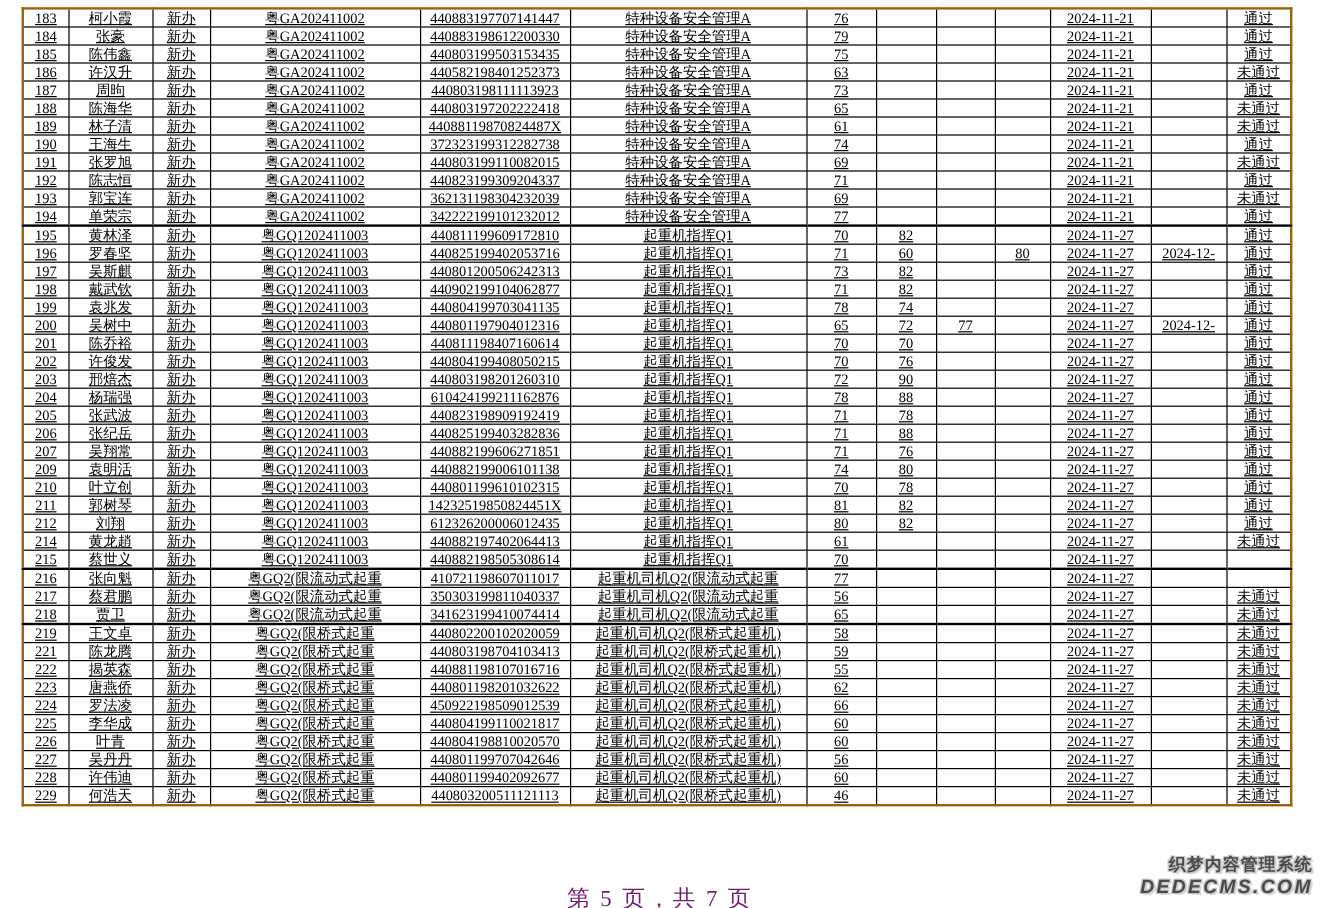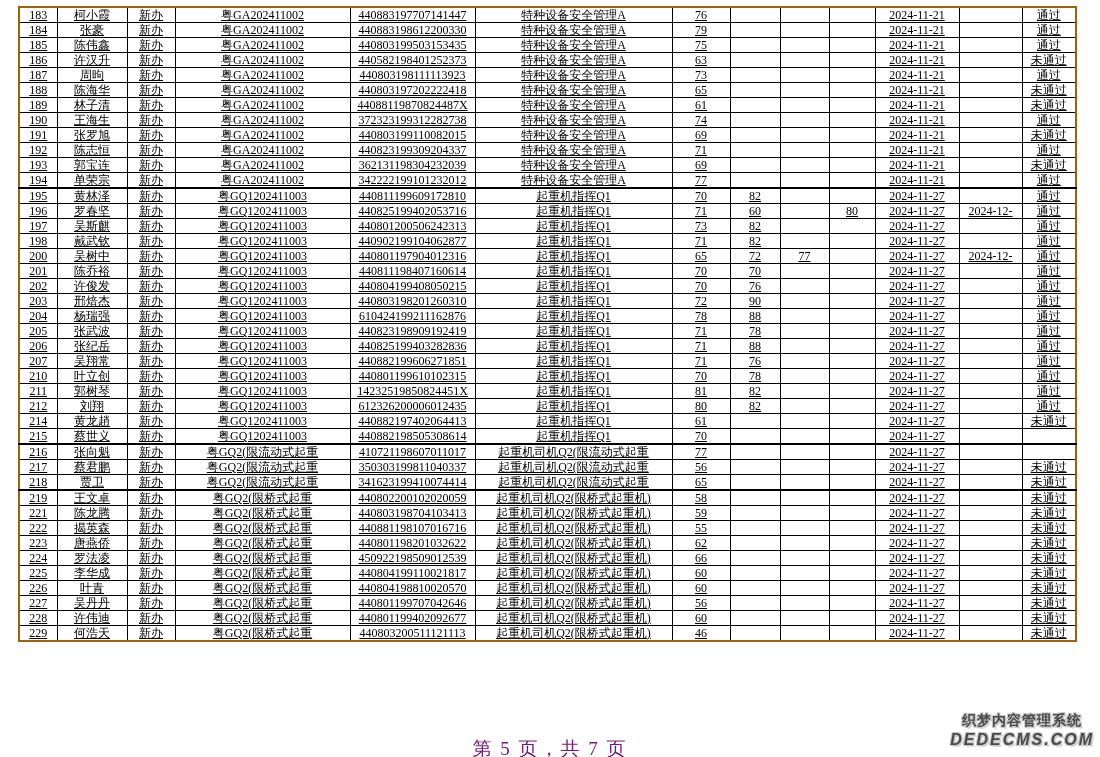--- a/index.html
+++ b/index.html
@@ -27,20 +27,21 @@
   }
   .watermark .wm-cn{
     font-size:14px;letter-spacing:1px;
   }
   .watermark .wm-en{
     font-size:16px;letter-spacing:2px;font-style:italic;
   }
   .wm-text{
     color:#4a4a4a;
     text-shadow:1px 1px 0 #c9c9c9,-1px -1px 0 #c9c9c9,1px -1px 0 #c9c9c9,-1px 1px 0 #c9c9c9,2px 2px 0 #dddddd;
+    text-align:right;
   }
 </style>
 </head>
 <body>
 
 <div class="sheet">
   <table>
     <colgroup>
       <col style="width:38px">
         <col style="width:70px">
@@ -291,20 +292,35 @@
           <td>起重机指挥Q1</td>
           <td>71</td>
           <td>82</td>
           <td></td>
           <td></td>
           <td>2024-11-27</td>
           <td></td>
           <td>通过</td>
         </tr>
         <tr>
+          <td>199</td>
+          <td>袁兆发</td>
+          <td>新办</td>
+          <td>粤GQ1202411003</td>
+          <td>440804199703041135</td>
+          <td>起重机指挥Q1</td>
+          <td>78</td>
+          <td>74</td>
+          <td></td>
+          <td></td>
+          <td>2024-11-27</td>
+          <td></td>
+          <td>通过</td>
+        </tr>
+        <tr>
           <td>200</td>
           <td>吴树中</td>
           <td>新办</td>
           <td>粤GQ1202411003</td>
           <td>440801197904012316</td>
           <td>起重机指挥Q1</td>
           <td>65</td>
           <td>72</td>
           <td>77</td>
           <td></td>
@@ -404,20 +420,35 @@
         </tr>
         <tr>
           <td>207</td>
           <td>吴翔常</td>
           <td>新办</td>
           <td>粤GQ1202411003</td>
           <td>440882199606271851</td>
           <td>起重机指挥Q1</td>
           <td>71</td>
           <td>76</td>
+          <td></td>
+          <td></td>
+          <td>2024-11-27</td>
+          <td></td>
+          <td>通过</td>
+        </tr>
+        <tr>
+          <td>209</td>
+          <td>袁明活</td>
+          <td>新办</td>
+          <td>粤GQ1202411003</td>
+          <td>440882199006101138</td>
+          <td>起重机指挥Q1</td>
+          <td>74</td>
+          <td>80</td>
           <td></td>
           <td></td>
           <td>2024-11-27</td>
           <td></td>
           <td>通过</td>
         </tr>
         <tr>
           <td>210</td>
           <td>叶立创</td>
           <td>新办</td>

